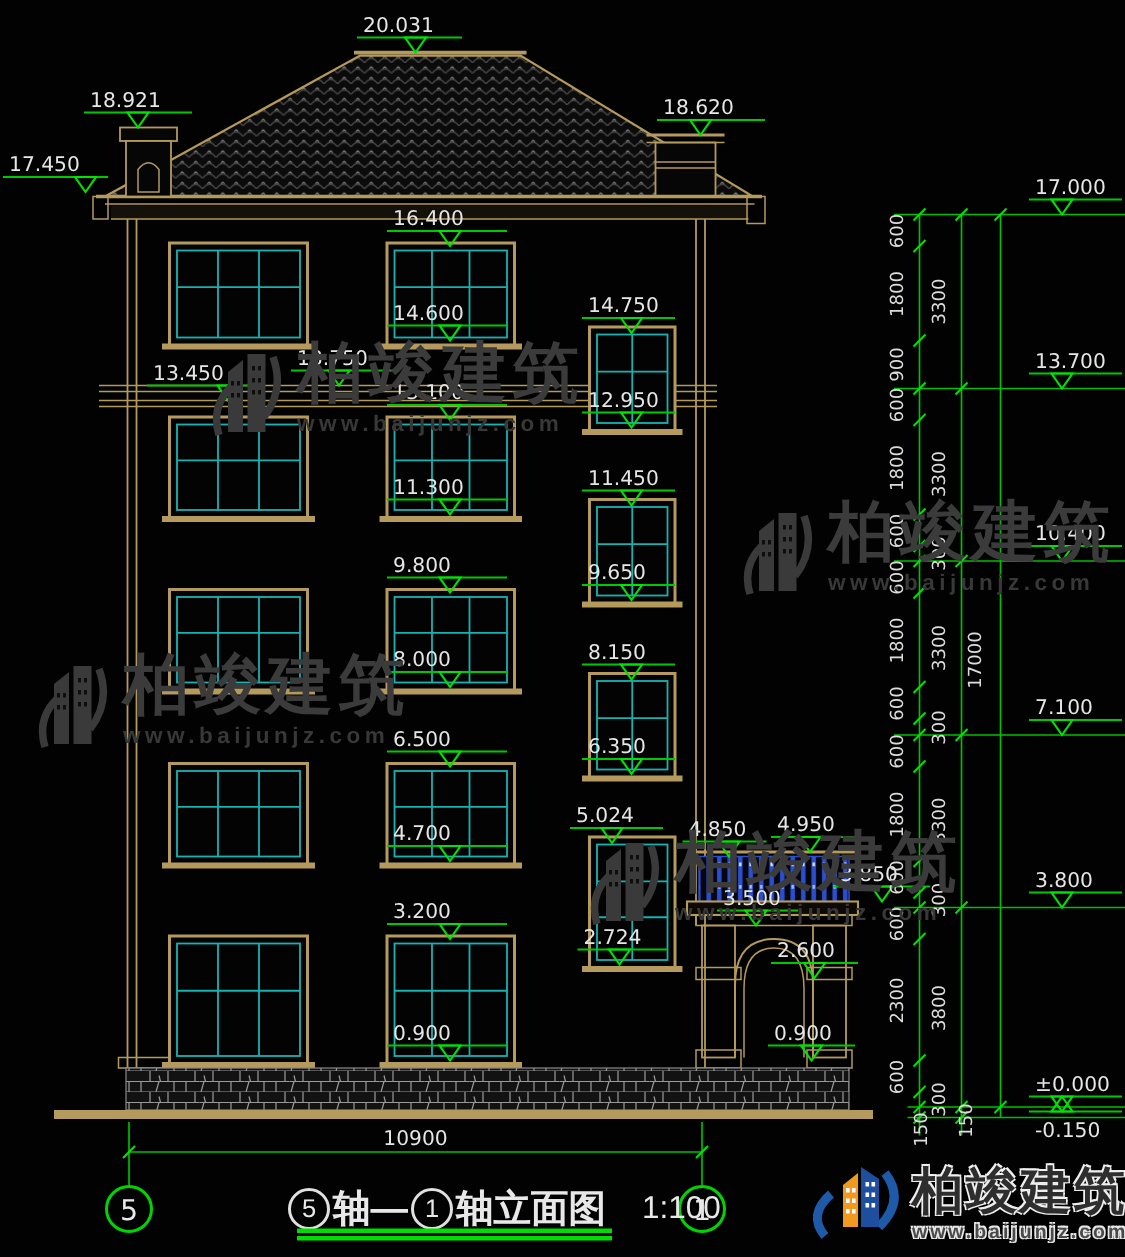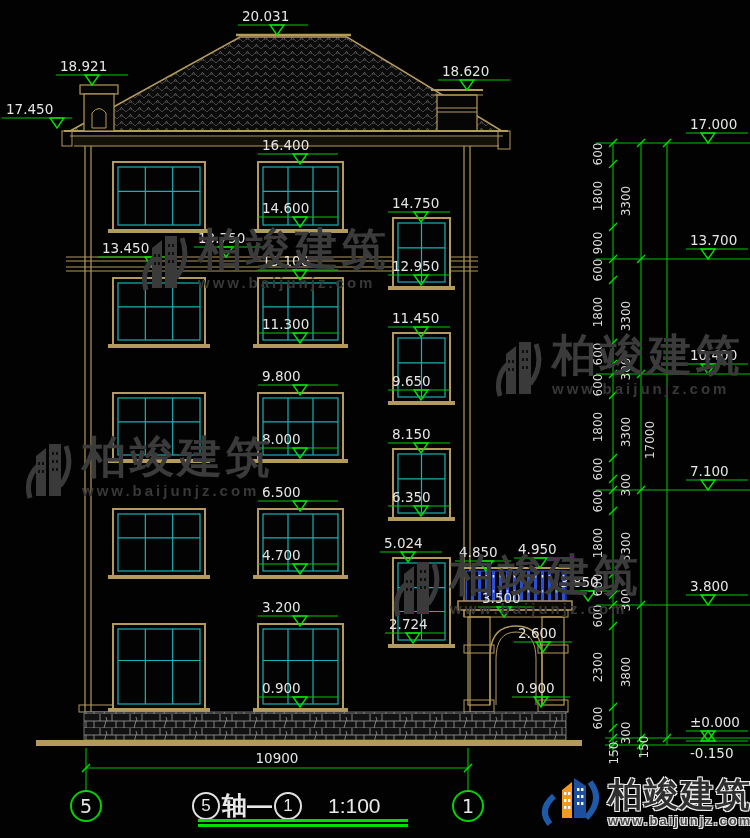--- a/index.html
+++ b/index.html
@@ -508,20 +508,21 @@
         <text x="630" y="733" class="dimlbl" transform="rotate(-90 630 733)">300</text>
         <text x="648" y="747" class="dimlbl" transform="rotate(-90 648 747)">150</text>
         <text x="654" y="440" class="dimlbl" transform="rotate(-90 654 440)">17000</text>
       </g>
   </svg>
 
   <div class="title-bar">
     <span class="circ">5</span>
       <span>轴—</span>
       <span class="circ">1</span>
+      <span>轴立面图</span>
       <span class="scale">1:100</span>
   </div>
   <div class="t-underline" style="top:819px"></div>
   <div class="t-underline" style="top:824px"></div>
 
   <div id="brand">
     <svg width="62" height="60" viewBox="0 0 62 60">
       <path d="M10 52 Q-2 38 14 24" fill="none" stroke="#1e5aa8" stroke-width="6"></path>
       <path d="M50 10 Q64 28 46 46" fill="none" stroke="#1e5aa8" stroke-width="6"></path>
       <polygon points="22,46 22,18 32,10 32,46" fill="#f29a1f"></polygon>

